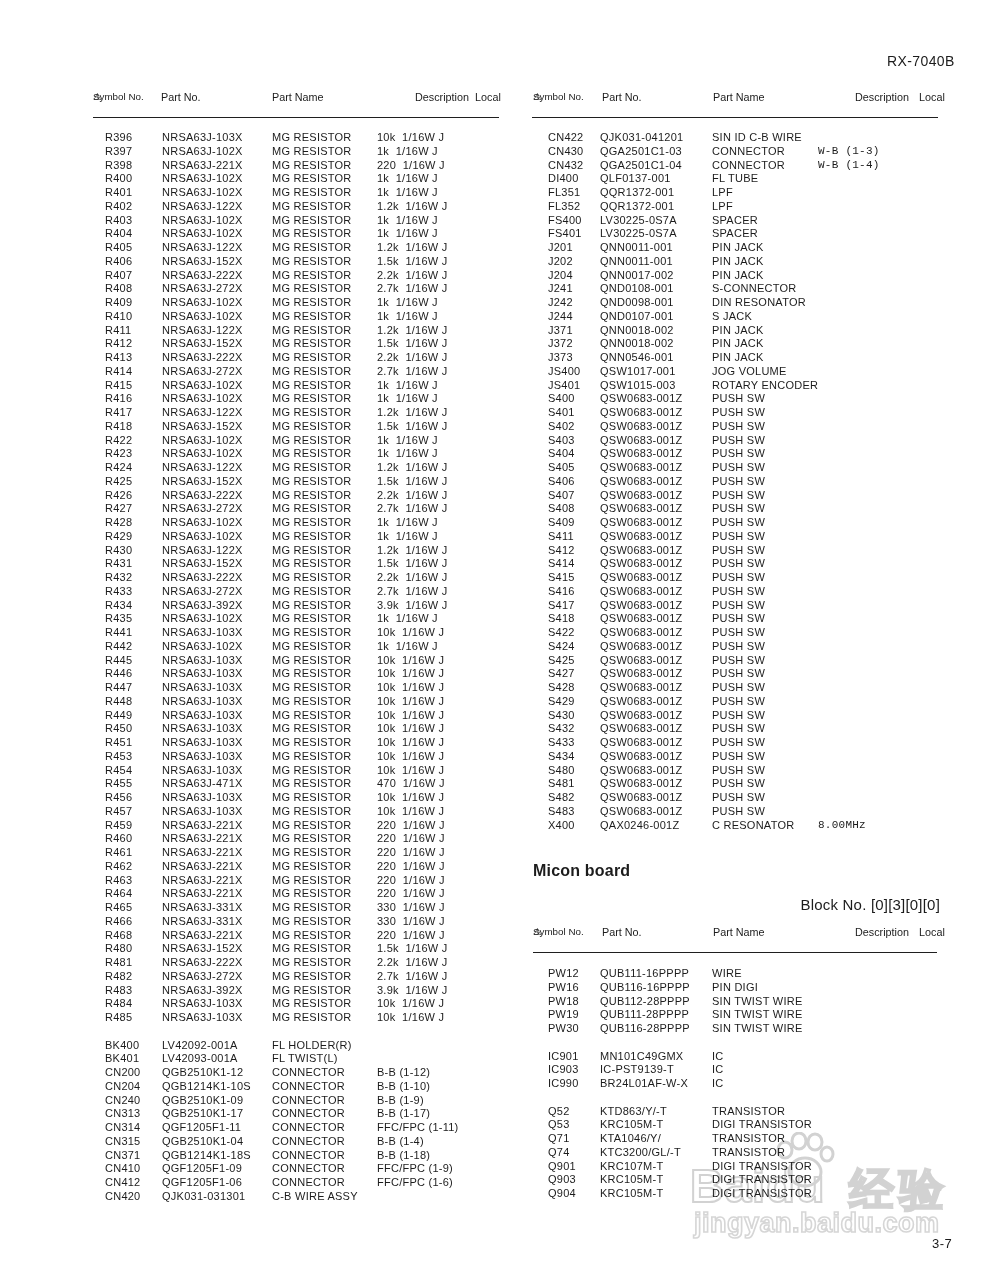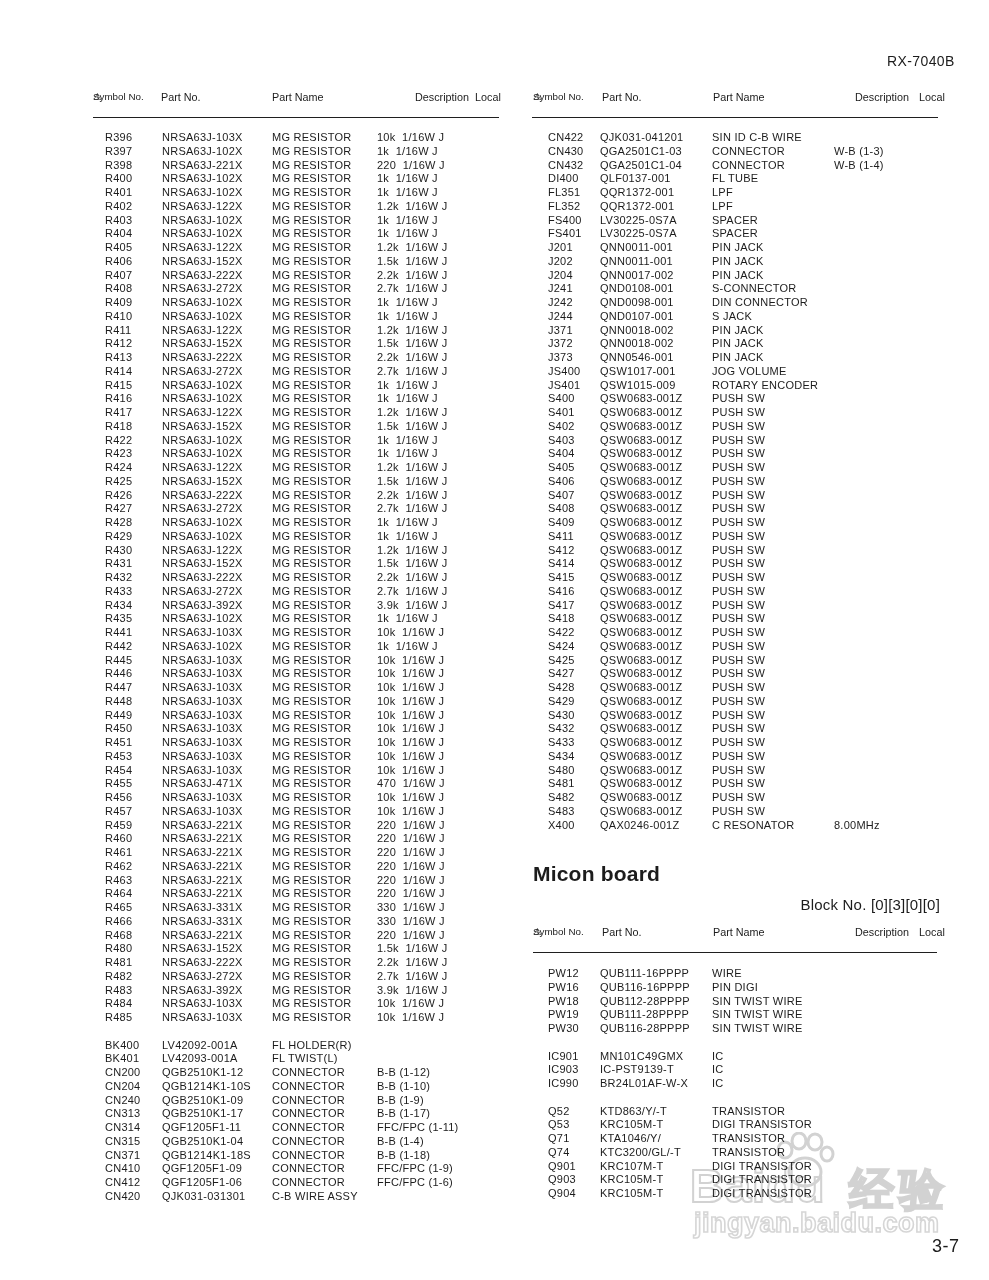--- a/index.html
+++ b/index.html
@@ -26,26 +26,26 @@
   .warn { font-size:9.5px; font-family:"DejaVu Sans", sans-serif; margin-right:2px; }
   .rule { position:absolute; border-top:1.8px solid #1f1f1f; height:0; }
 
   
   .tcol { position:absolute; font-size:11px; letter-spacing:.25px; }
   .tgroup { position:relative; }
   .tgroup + .tgroup { margin-top:13.75px; }
   .trow { position:relative; height:13.75px; }
   .trow span { position:absolute; top:0; line-height:13.75px; white-space:pre; }
   .ltab .c0 { left:0; } .ltab .c1 { left:57px; } .ltab .c2 { left:167px; } .ltab .c3 { left:272px; }
-  .rtab .c0 { left:0; } .rtab .c1 { left:52px; } .rtab .c2 { left:164px; } .rtab .c3 { left:286px; }
+  .rtab .c0 { left:0; } .rtab .c1 { left:52px; } .rtab .c2 { left:164px; } .rtab .c3 { left:270px;font-family:Liberation Mono, monospace; }
 
   
   .micon-title {
     position:absolute; left:533px; top:862px;
-    font-size:21px; font-weight:bold; letter-spacing:.2px;
+    font-size:16px; font-weight:bold; letter-spacing:.2px;
   }
   .block-no {
     position:absolute; right:49px; top:896px;
     font-size:15px; letter-spacing:.2px;
   }
 
   
   .wm {
     position:absolute;
     font-weight:bold;
@@ -59,21 +59,21 @@
   #wm-cjk   { left:849px; top:1160px; font-size:45px; letter-spacing:5px;
               font-family:"DejaVu Sans","Liberation Sans",sans-serif; }
   #wm-url   { left:694px; top:1208px; font-size:27px; letter-spacing:.5px;
               -webkit-text-stroke:1.6px #d6d6d6; }
   #wm-paw   { position:absolute; left:773px; top:1132px; z-index:0; }
 
   .tcol, .thead, .micon-title, .block-no, .model, .pageno { z-index:2; }
 
   .pageno {
     position:absolute; left:932px; top:1236px;
-    font-size:18px; letter-spacing:.5px;
+    font-size:13px; letter-spacing:.5px;
   }
 </style>
 </head>
 <body>
 
 <div class="page">
 
   <span class="wm" id="wm-baidu">Baidu</span>
   <svg id="wm-paw" width="62" height="58" viewBox="0 0 62 58">
     <g fill="none" stroke="#d2d2d2" stroke-width="3">
@@ -639,21 +639,21 @@
           <span class="c2">PIN JACK</span>
         </div>
         <div class="trow">
           <span class="c0">J241</span>
           <span class="c1">QND0108-001</span>
           <span class="c2">S-CONNECTOR</span>
         </div>
         <div class="trow">
           <span class="c0">J242</span>
           <span class="c1">QND0098-001</span>
-          <span class="c2">DIN CONNECTOR</span>
+          <span class="c2">DIN RESONATOR</span>
         </div>
         <div class="trow">
           <span class="c0">J244</span>
           <span class="c1">QND0107-001</span>
           <span class="c2">S JACK</span>
         </div>
         <div class="trow">
           <span class="c0">J371</span>
           <span class="c1">QNN0018-002</span>
           <span class="c2">PIN JACK</span>
@@ -668,21 +668,21 @@
           <span class="c1">QNN0546-001</span>
           <span class="c2">PIN JACK</span>
         </div>
         <div class="trow">
           <span class="c0">JS400</span>
           <span class="c1">QSW1017-001</span>
           <span class="c2">JOG VOLUME</span>
         </div>
         <div class="trow">
           <span class="c0">JS401</span>
-          <span class="c1">QSW1015-009</span>
+          <span class="c1">QSW1015-003</span>
           <span class="c2">ROTARY ENCODER</span>
         </div>
         <div class="trow">
           <span class="c0">S400</span>
           <span class="c1">QSW0683-001Z</span>
           <span class="c2">PUSH SW</span>
         </div>
         <div class="trow">
           <span class="c0">S401</span>
           <span class="c1">QSW0683-001Z</span>

